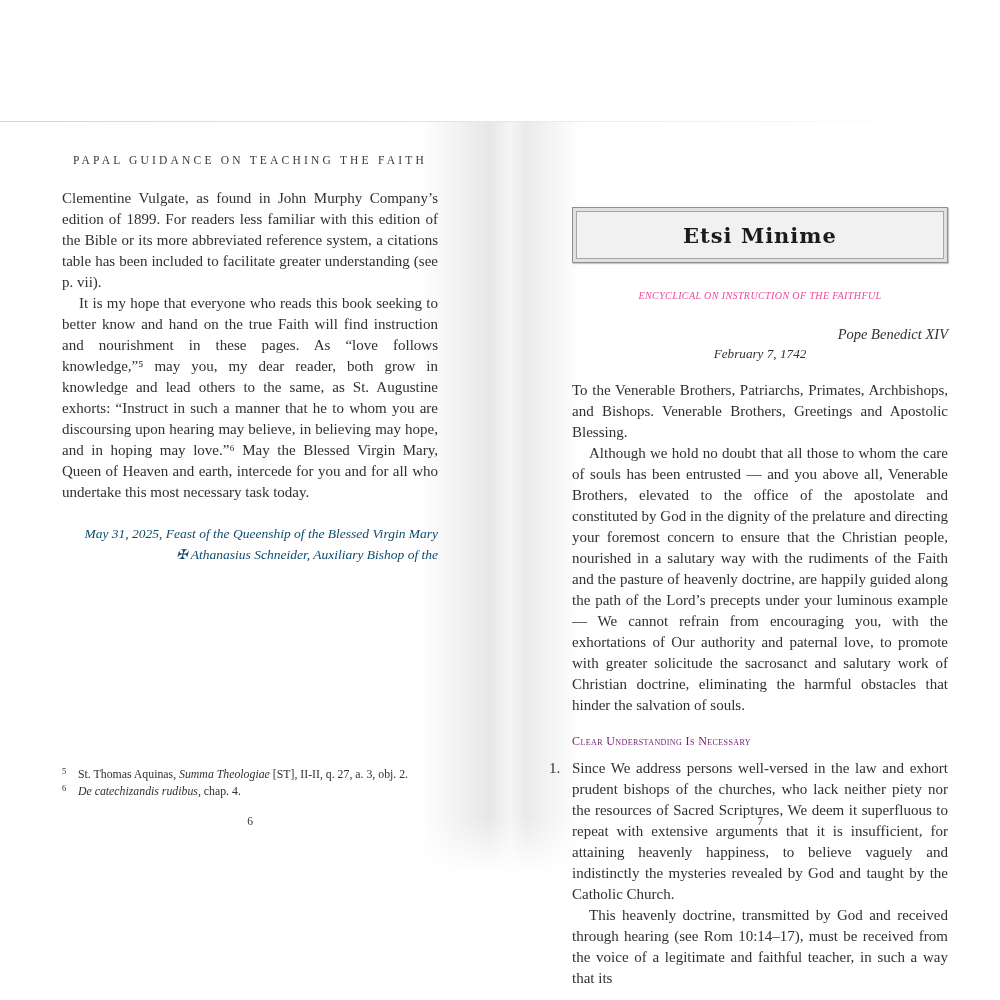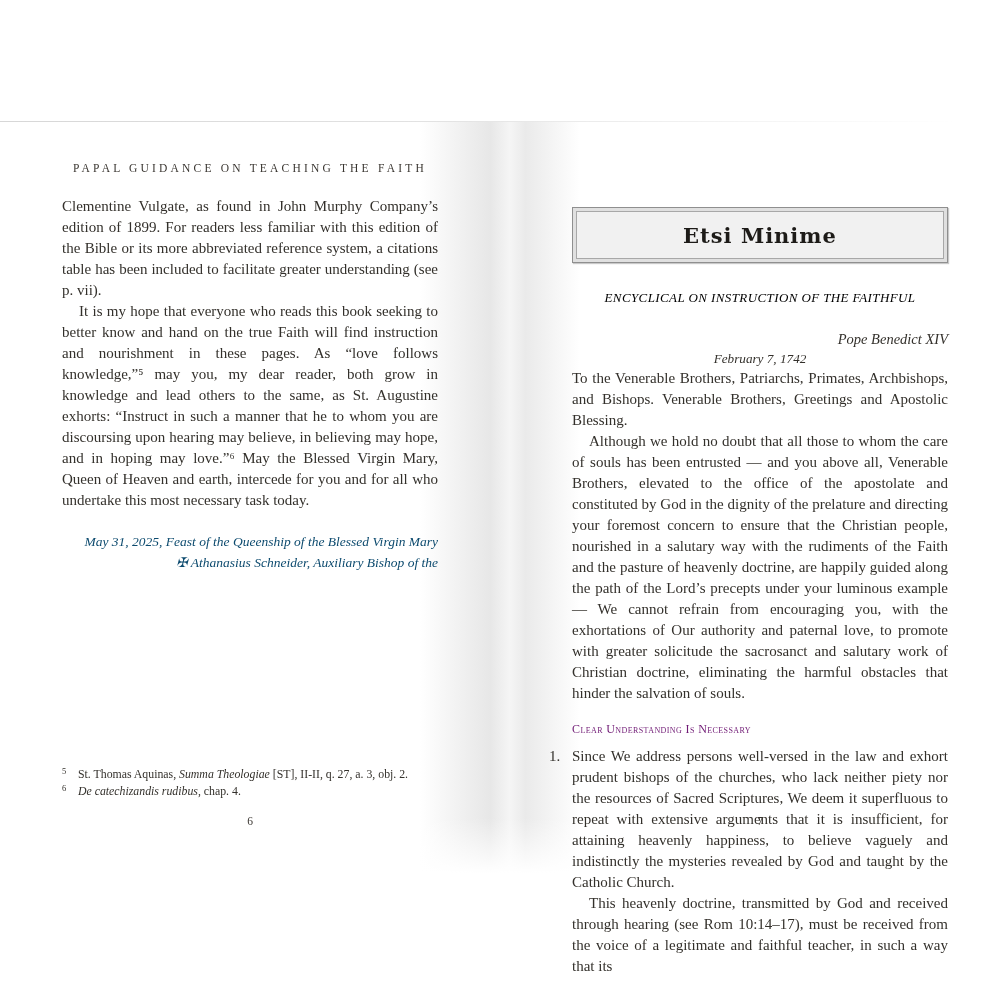--- a/index.html
+++ b/index.html
@@ -15,21 +15,21 @@
   }
   .gutter{
     position:absolute;left:420px;top:122px;width:160px;height:751px;
     background:linear-gradient(90deg,#ffffff 0%,#ececec 34%,#e7e7e7 44%,#f5f5f5 56%,#eaeaea 66%,#ffffff 100%);
   }
   .gutter:after{
     content:"";position:absolute;left:0;bottom:0;width:100%;height:55px;
     background:linear-gradient(rgba(255,255,255,0),#ffffff);
   }
   .page{position:absolute;top:121px;height:755px;box-sizing:border-box;}
-  .page-left{left:0;width:470px;padding:8px 32px 0 62px;}
+  .page-left{left:0;width:470px;padding:0 32px 0 62px;}
   .page-right{left:530px;width:430px;padding:0 12px 0 42px;}
 
   
   .running-head{
     margin-top:33px;text-align:center;
     font-size:11.5px;letter-spacing:3.2px;color:#3a3631;white-space:nowrap;
   }
   .body-text{font-size:15px;line-height:21px;text-align:justify;color:#33302b;}
   .para{margin:0;}
   .para.indent{text-indent:17px;}
@@ -53,21 +53,21 @@
     background:#f1f1f1;border:1px solid #8f8f8f;
     box-shadow:inset 0 0 0 3px #e0e0e0,inset 0 0 0 4px #a8a8a8,1px 1px 1px #c9c9c9;
     display:flex;align-items:center;justify-content:center;
   }
   .title-box-text{
     font-family:"DejaVu Serif","Liberation Serif",serif;
     font-weight:bold;font-size:21px;letter-spacing:1px;color:#1d1b18;
   }
   .subtitle{
     margin-top:27px;text-align:center;font-style:italic;
-    font-size:13px;letter-spacing:0.4px;color:#000000;white-space:nowrap;
+    font-size:10px;letter-spacing:0.4px;color:#ec4899;white-space:nowrap;
   }
   .byline{margin-top:23px;text-align:right;font-style:italic;font-size:14.5px;line-height:20px;}
   .dateline{text-align:center;font-style:italic;font-size:13.2px;line-height:19px;}
   .section-heading{
     margin:15px 0 6px 0;font-variant:small-caps;font-weight:normal;
     font-size:12px;letter-spacing:0.4px;color:#701a75;
   }
   .numbered-item{display:flex;margin-left:-23px;}
   .item-number{flex:0 0 23px;}
   .item-body{flex:1;}
@@ -112,21 +112,21 @@
 
     <div class="title-box">
       <span class="title-box-text">Etsi Minime</span>
     </div>
 
     <div class="subtitle">ENCYCLICAL ON INSTRUCTION OF THE FAITHFUL</div>
 
     <div class="byline">Pope Benedict XIV</div>
     <div class="dateline">February 7, 1742</div>
 
-    <div class="body-text" style="">
+    <div class="body-text" style="margin-top:17px;">
       <p class="para">To the Venerable Brothers, Patriarchs, Primates, Archbishops, and Bishops. Venerable Brothers, Greetings and Apostolic Blessing.</p>
       <p class="para indent">Although we hold no doubt that all those to whom the care of souls has been entrusted — and you above all, Venerable Brothers, elevated to the office of the apostolate and constituted by God in the dignity of the prelature and directing your foremost concern to ensure that the Christian people, nourished in a salutary way with the rudiments of the Faith and the pasture of heavenly doctrine, are happily guided along the path of the Lord’s precepts under your luminous example — We cannot refrain from encouraging you, with the exhortations of Our authority and paternal love, to promote with greater solicitude the sacrosanct and salutary work of Christian doctrine, eliminating the harmful obstacles that hinder the salvation of souls.</p>
 
       <div class="section-heading">Clear Understanding Is Necessary</div>
 
       <div class="numbered-item">
         <span class="item-number">1.</span>
         <span class="item-body">
           <p class="para">Since We address persons well-versed in the law and exhort prudent bishops of the churches, who lack neither piety nor the resources of Sacred Scriptures, We deem it superfluous to repeat with extensive arguments that it is insufficient, for attaining heavenly happiness, to believe vaguely and indistinctly the mysteries revealed by God and taught by the Catholic Church.</p>
           <p class="para indent">This heavenly doctrine, transmitted by God and received through hearing (see Rom 10:14–17), must be received from the voice of a legitimate and faithful teacher, in such a way that its</p>

